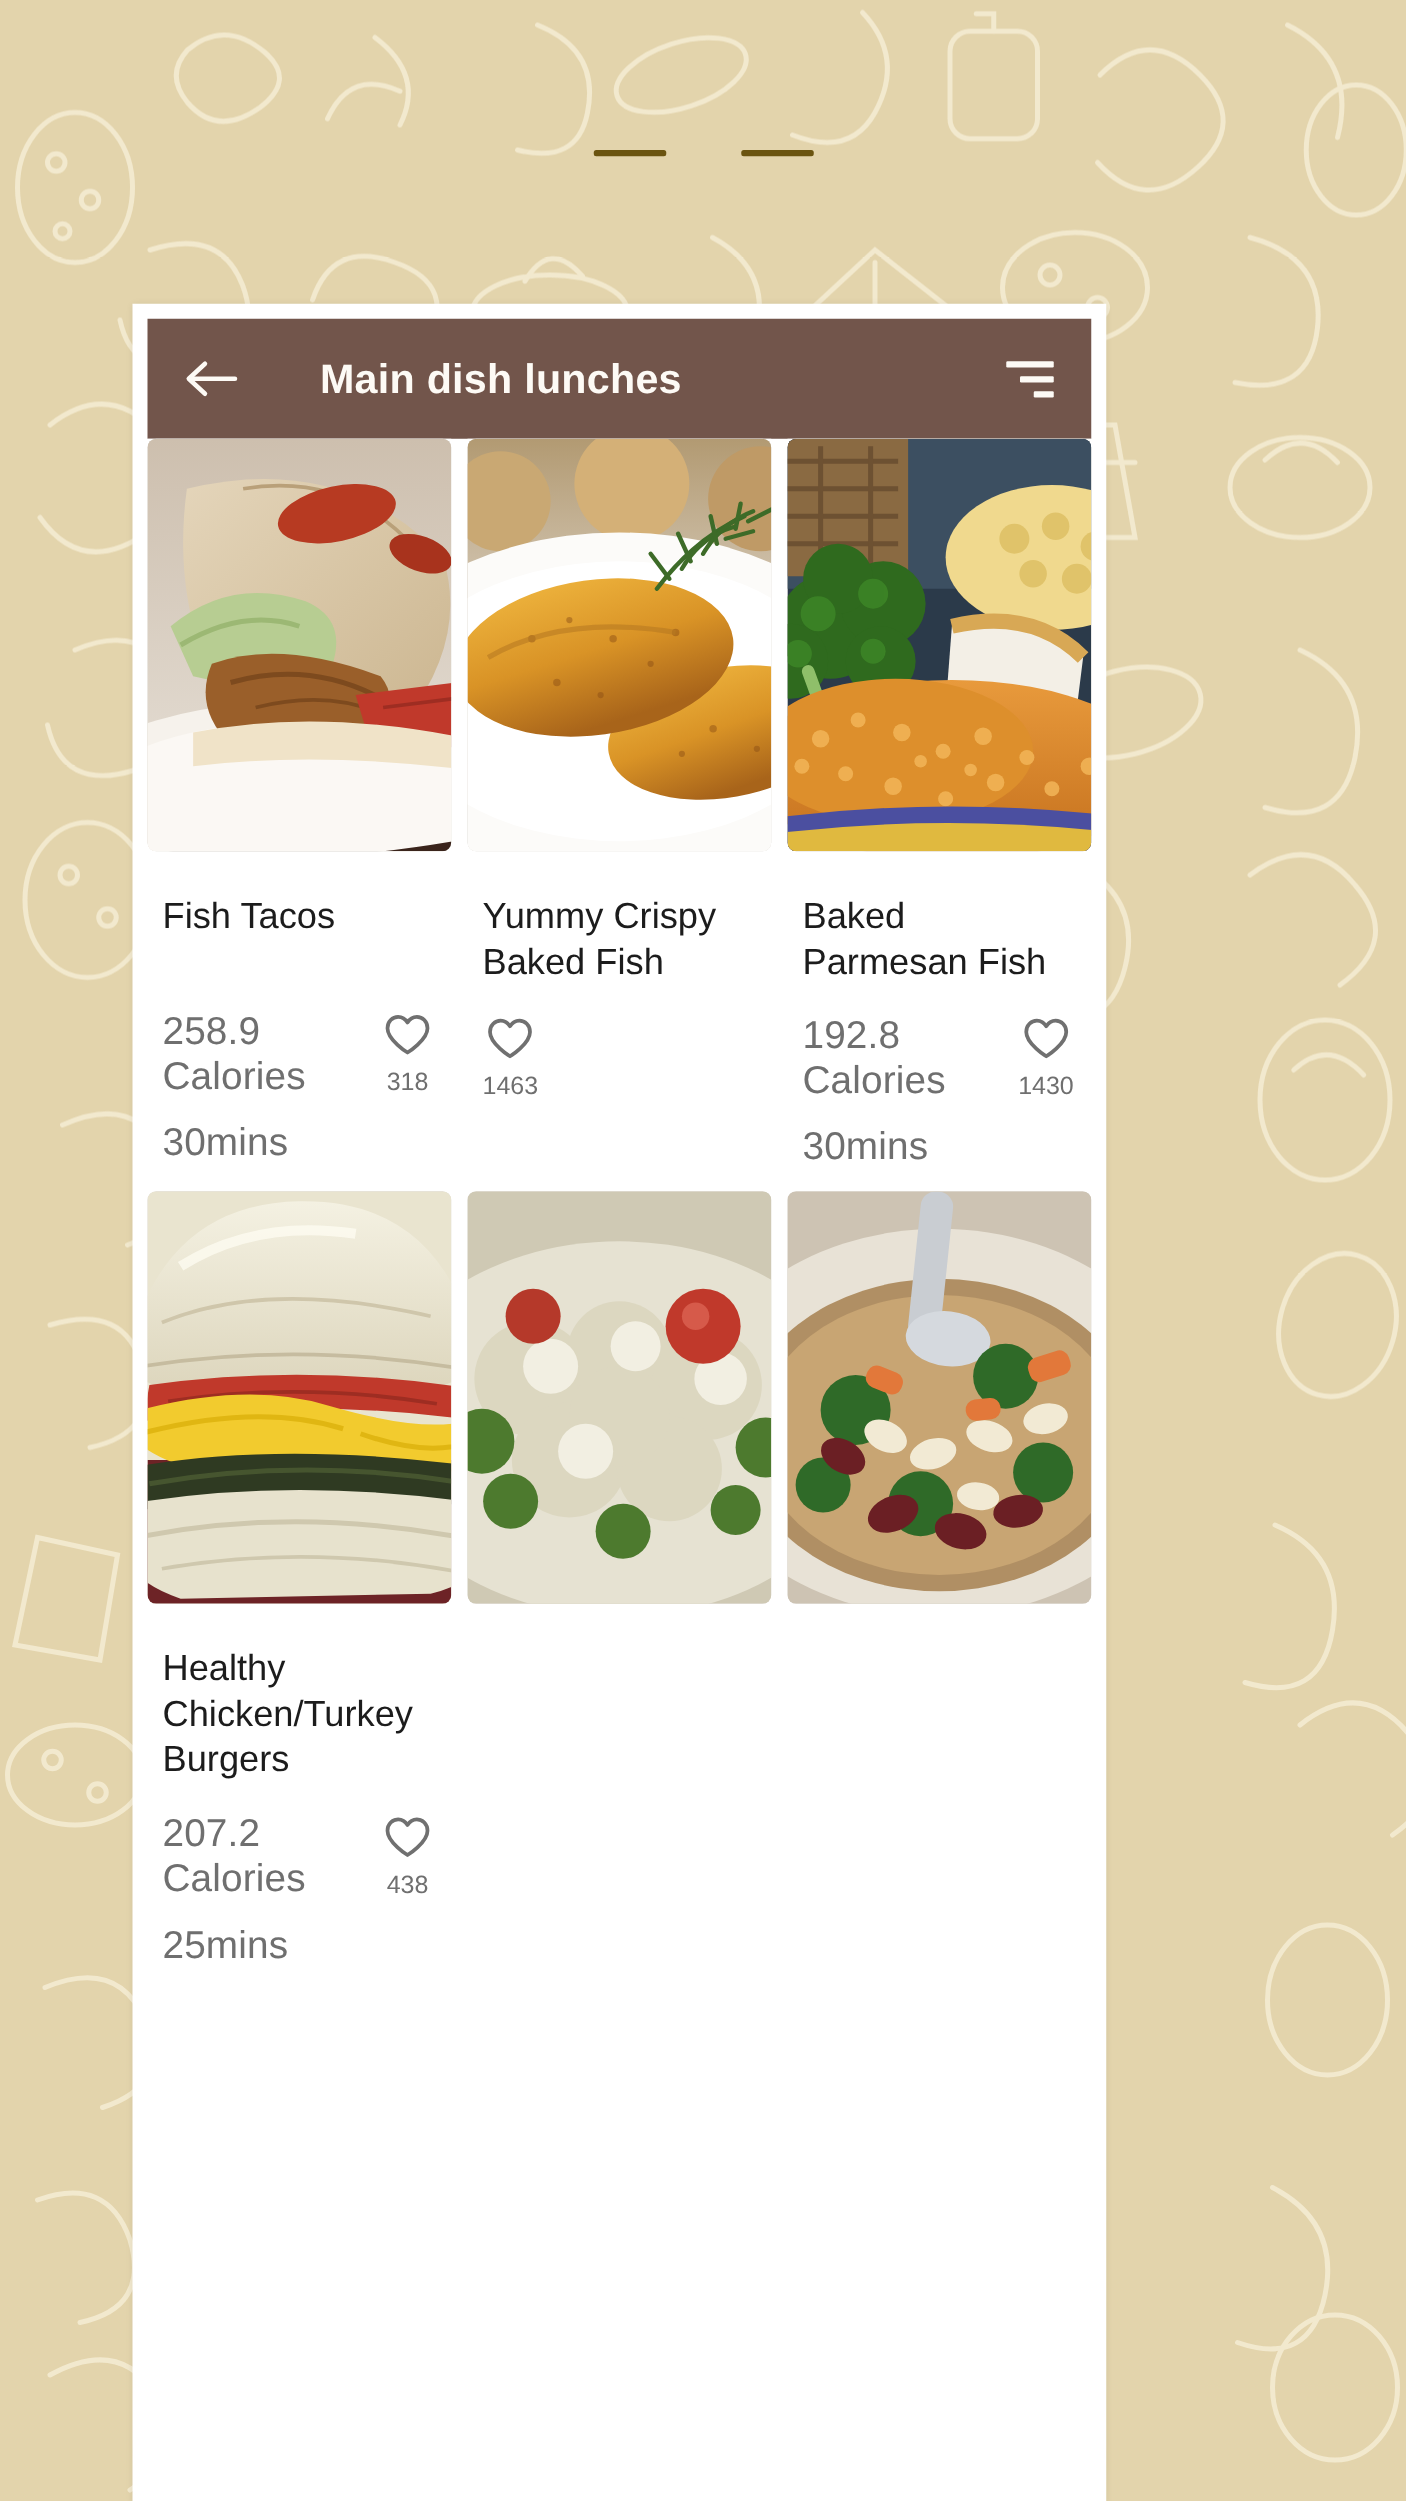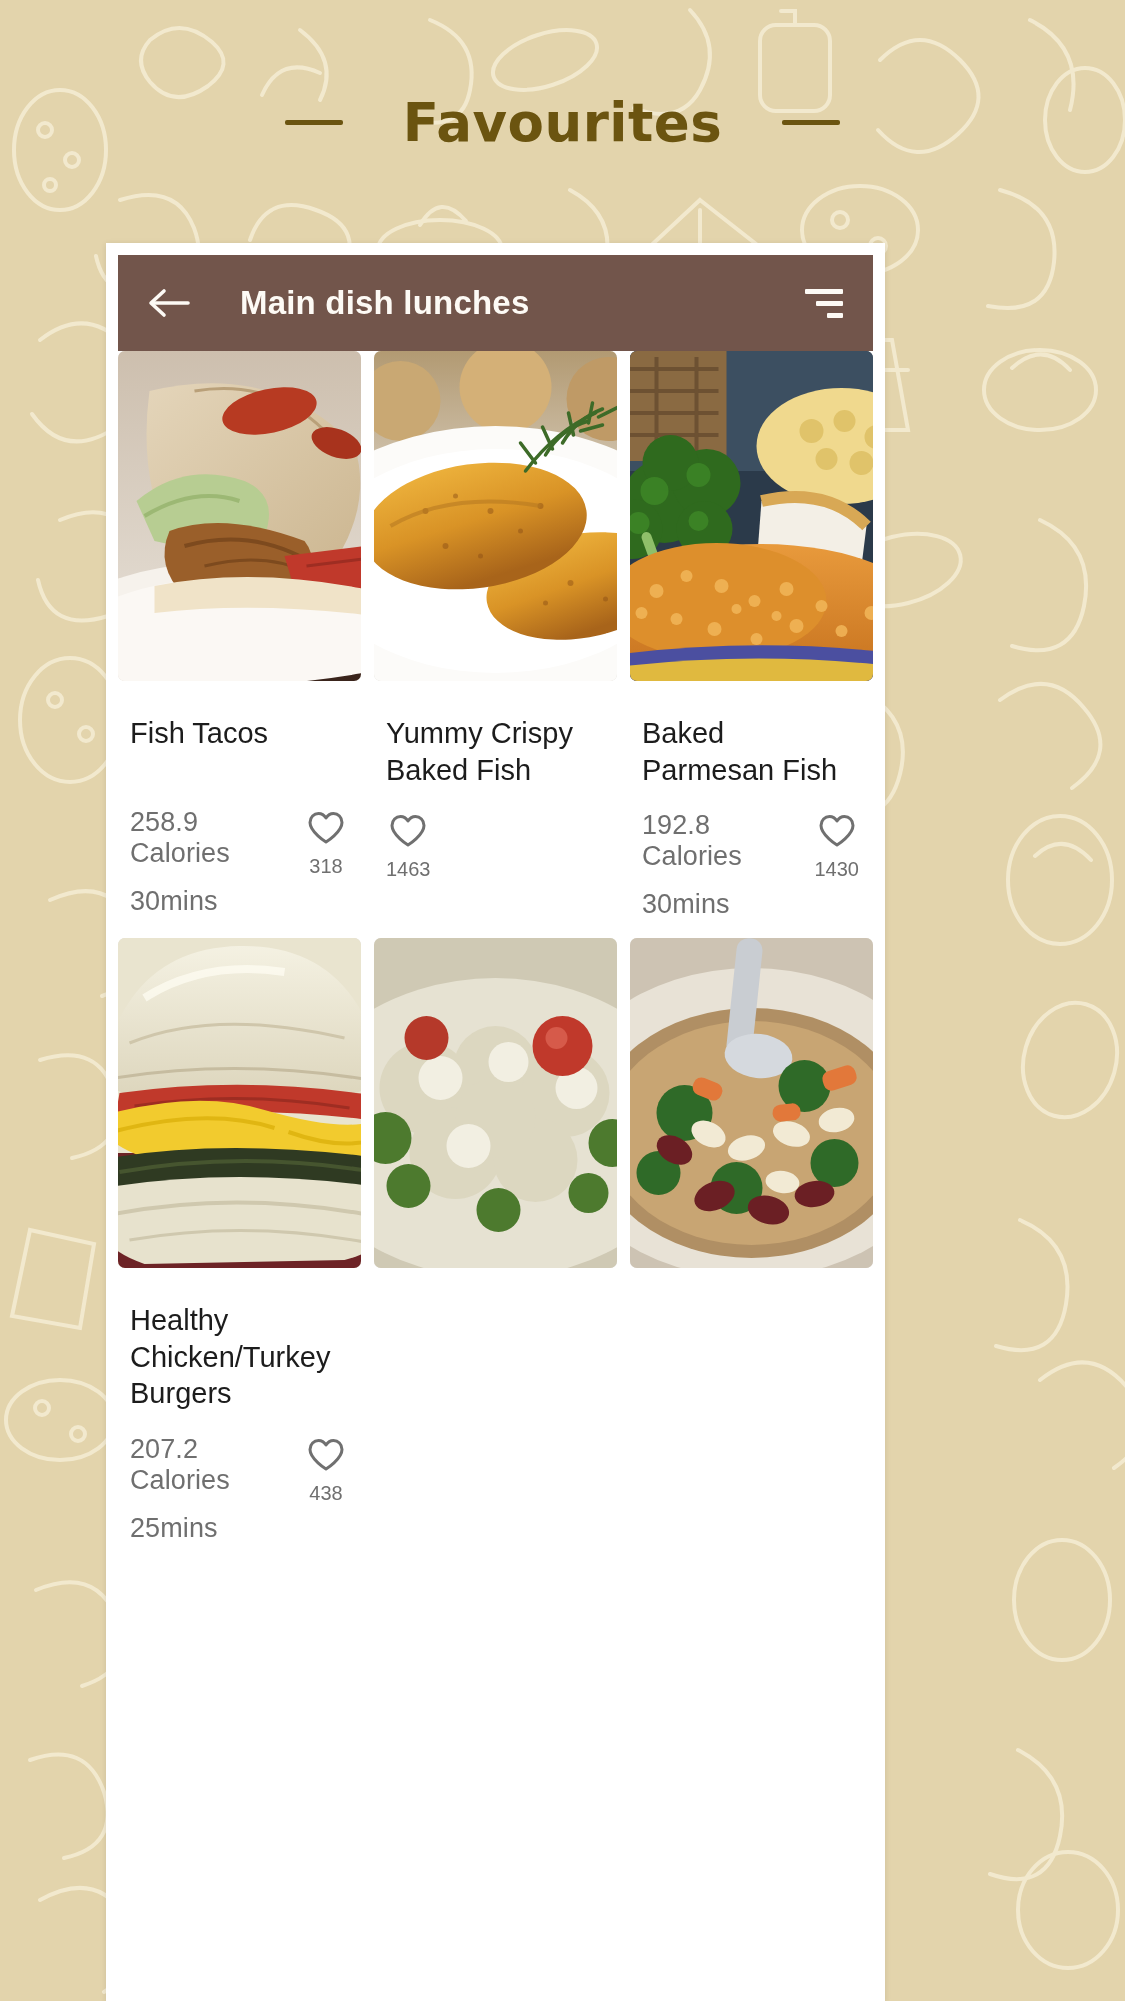--- a/index.html
+++ b/index.html
@@ -68,21 +68,21 @@
     overflow: hidden;
   }
 
   
   .app-bar {
     height: 96px;
     background: #72554b;
     display: flex;
     align-items: center;
     padding: 0 30px 0 26px;
-    gap: 24px;
+    gap: 40px;
   }
   .back-btn {
     width: 50px;
     height: 50px;
     display: flex;
     align-items: center;
     justify-content: center;
     flex: 0 0 auto;
     cursor: pointer;
   }
@@ -156,21 +156,21 @@
     align-items: flex-start;
     justify-content: space-between;
     padding: 22px 14px 0 12px;
   }
   .stats-left {
     display: flex;
     flex-direction: column;
     gap: 17px;
   }
   .stat-text {
-    font-size: 27px;
+    font-size: 31px;
     color: #6f6f6f;
     letter-spacing: 0.1px;
   }
   .stats-right {
     display: flex;
     flex-direction: column;
     align-items: center;
     gap: 8px;
     padding-top: 2px;
   }
@@ -276,21 +276,20 @@
     <path d="M1018 1750 q54 28 42 86 q-12 58 -70 38"></path>
 
     <path d="M40 1900 q54 -30 84 14 q30 46 -20 78"></path>
     <ellipse cx="1068" cy="1910" rx="50" ry="58"></ellipse>
     <path d="M520 1930 q46 -36 86 4"></path>
   </g>
 </svg>
 
 <div class="title-row">
   <span class="title-rule"></span>
-  <span class="page-title">Favourites</span>
   <span class="title-rule"></span>
 </div>
 
 <div class="app-shell">
 
   <div class="app-bar">
     <span class="back-btn">
       <svg width="44" height="34" viewBox="0 0 44 34" fill="none">
         <path d="M41 17 H5" stroke="#fdfaf5" stroke-width="3.6" stroke-linecap="round"></path>
         <path d="M17 5 L4 17 L17 29" stroke="#fdfaf5" stroke-width="3.6" stroke-linecap="round" stroke-linejoin="round"></path>

